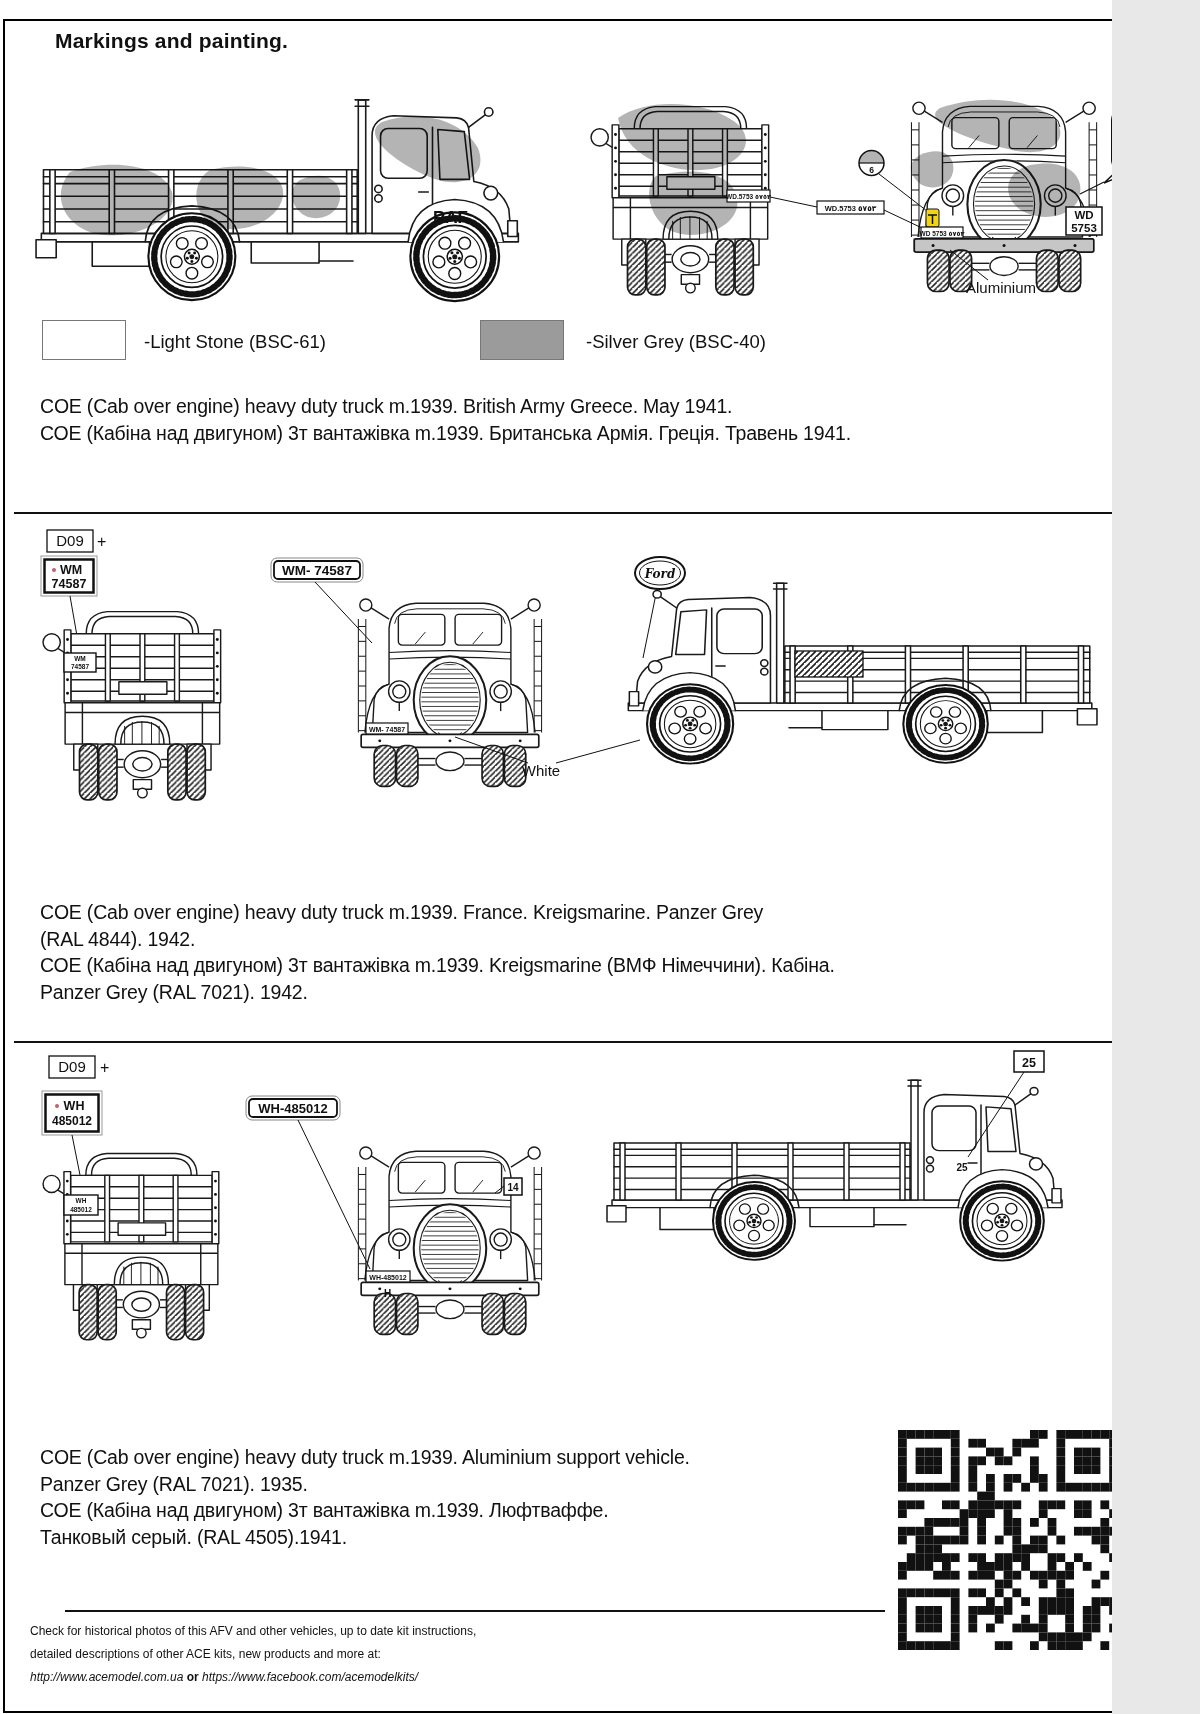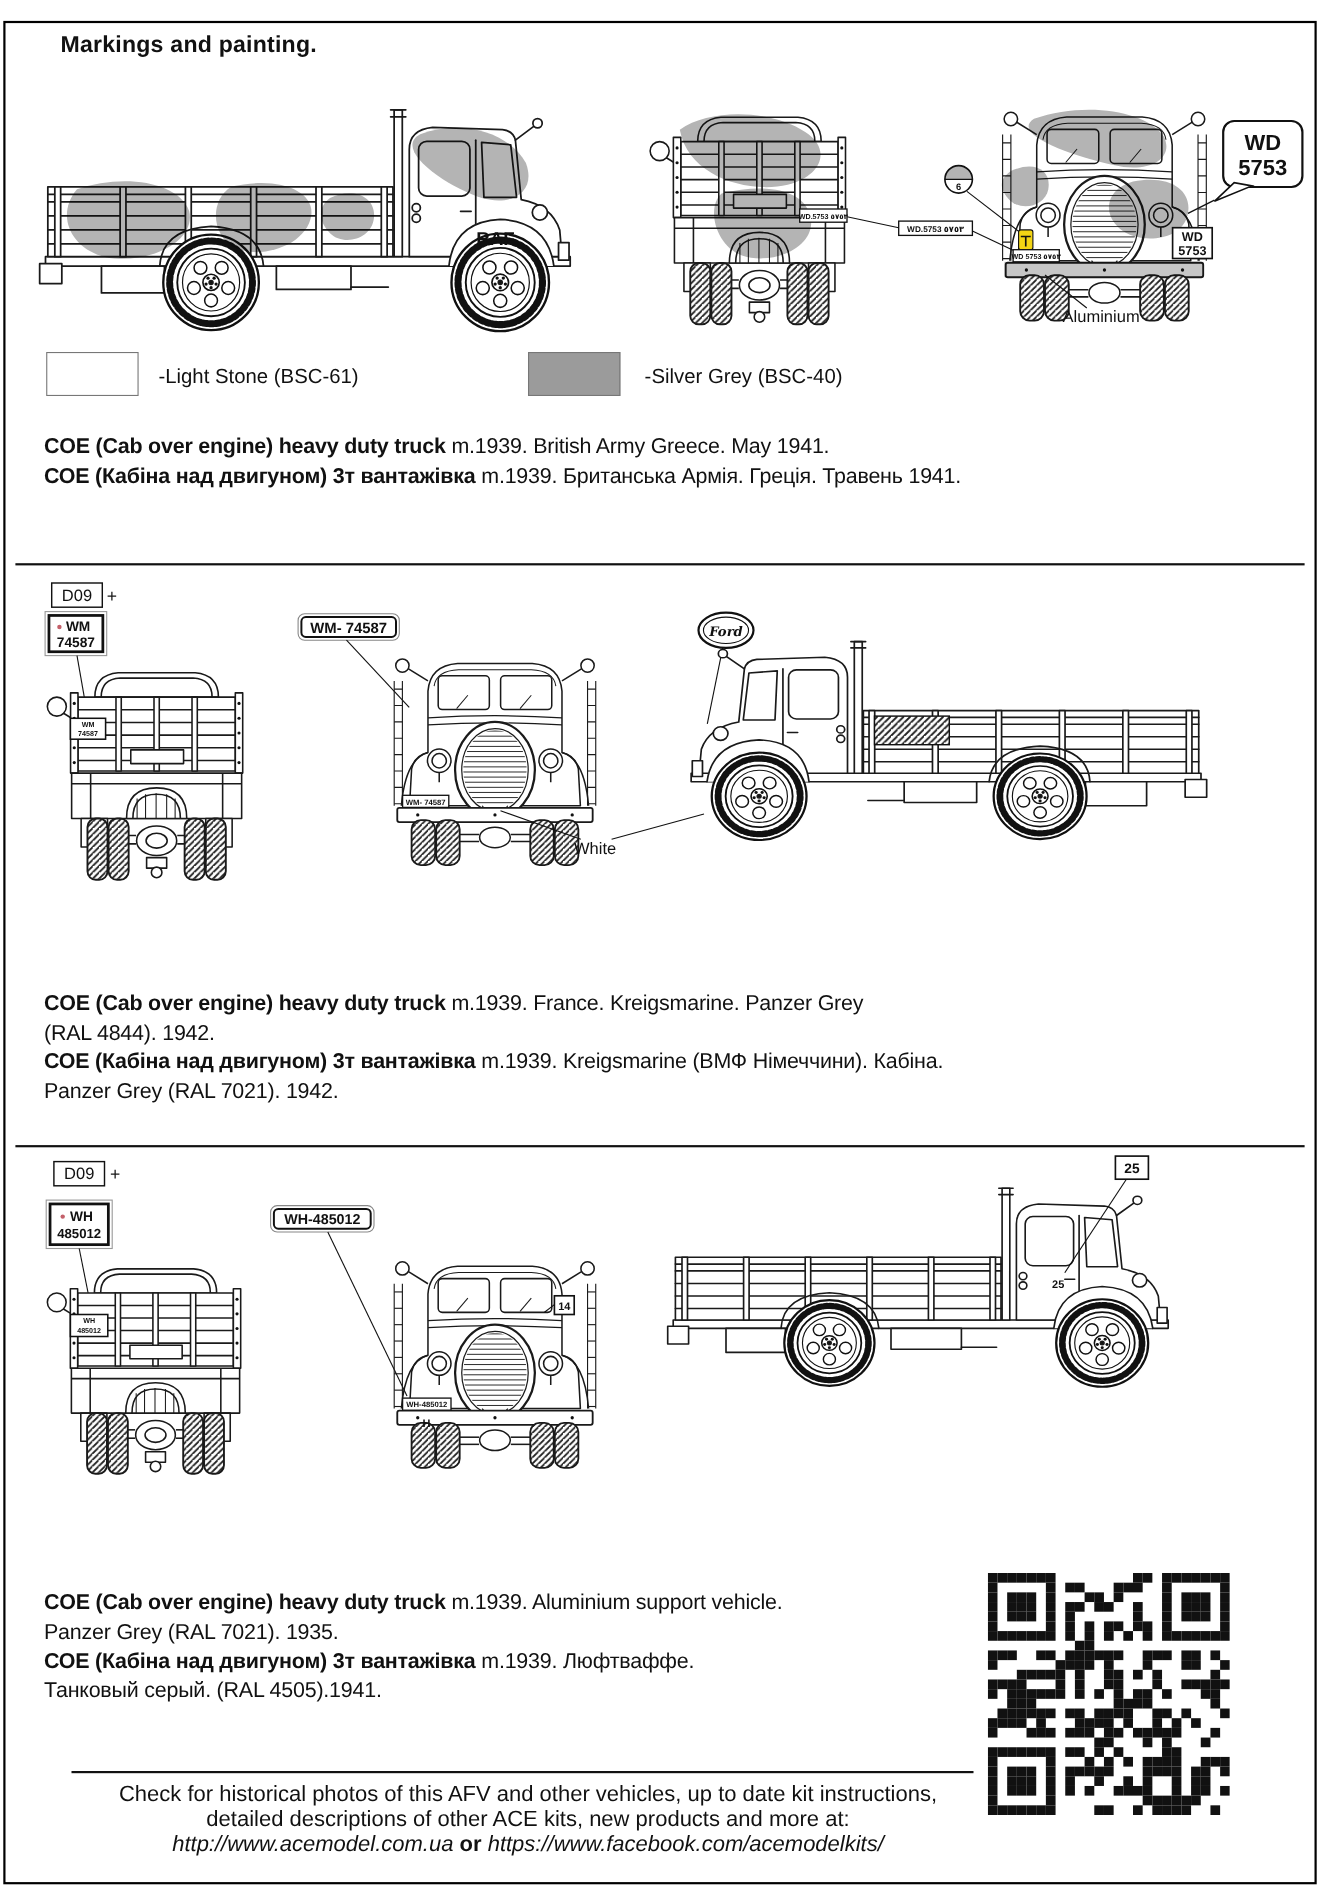--- a/index.html
+++ b/index.html
@@ -1,28 +1,28 @@
 <!DOCTYPE html>
 <html style="--camo: #b4b4b4; --yellow: #f2d414;"><head>
 <meta charset="utf-8">
 <style>
   html,body{margin:0;padding:0;background:#e8e8e8;}
-  #page{position:relative;width:1200px;height:1714px;background:#fff;overflow:hidden;
+  #page{position:relative;width:1112px;height:1714px;background:#fff;overflow:hidden;
         font-family:"Liberation Sans","DejaVu Sans",sans-serif;color:#111;}
   #frame{position:absolute;left:3px;top:19px;width:1190px;height:1690px;border:2px solid #000;}
   #title{position:absolute;left:55px;top:29px;font-size:21px;font-weight:bold;letter-spacing:.2px;}
   .divider{position:absolute;left:14px;width:1172px;height:2px;background:#111;}
   .sec-svg{position:absolute;left:0;}
   svg text{font-family:"Liberation Sans","DejaVu Sans",sans-serif;fill:#111;}
   .swatch{position:absolute;width:84px;height:40px;border:1px solid #777;box-sizing:border-box;}
   .swatch-label{position:absolute;top:331px;font-size:18.5px;margin-left:10px;}
   .caption{position:absolute;left:40px;font-size:19.5px;line-height:26.5px;letter-spacing:-0.2px;}
-  .caption b{font-weight:bold;}
-  #footer{position:absolute;left:30px;top:1620px;width:900px;text-align:center;
-          font-size:20px;line-height:23px;}
+  .caption b{font-weight:normal;}
+  #footer{position:absolute;left:30px;top:1620px;width:900px;
+          font-size:12px;line-height:23px;}
   #footer .l3{font-weight:bold;}
   #footer .url{font-style:italic;font-weight:normal;}
   #footer-line{position:absolute;left:65px;top:1610px;width:820px;height:2px;background:#111;}
   #qr{position:absolute;left:898px;top:1430px;width:220px;height:220px;}
   .camo{fill:var(--camo,#b4b4b4);mix-blend-mode:multiply;stroke:none;}
   .plate-txt{font-weight:bold;}
 </style>
 </head>
 <body>
 

